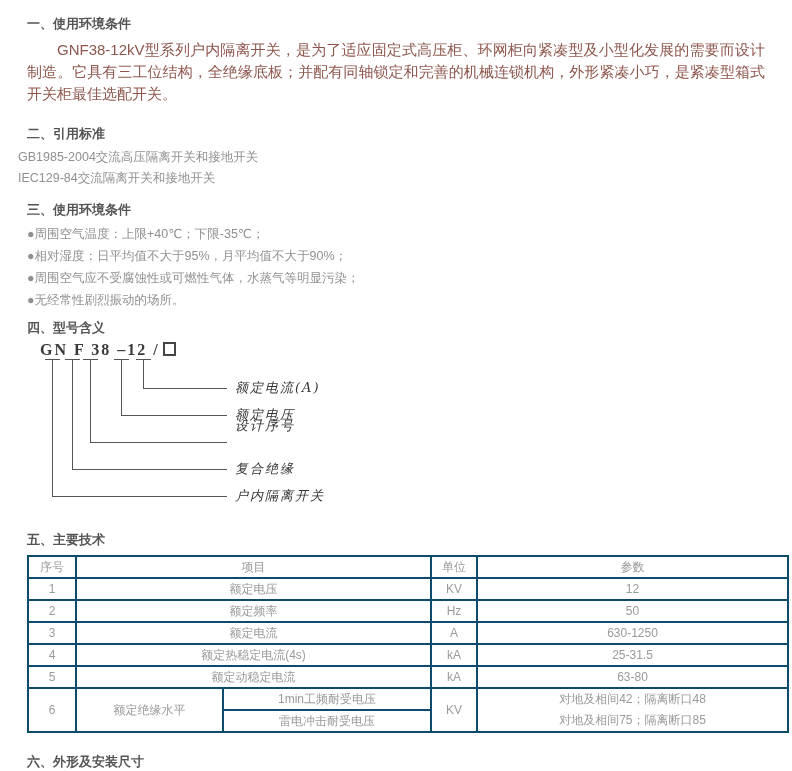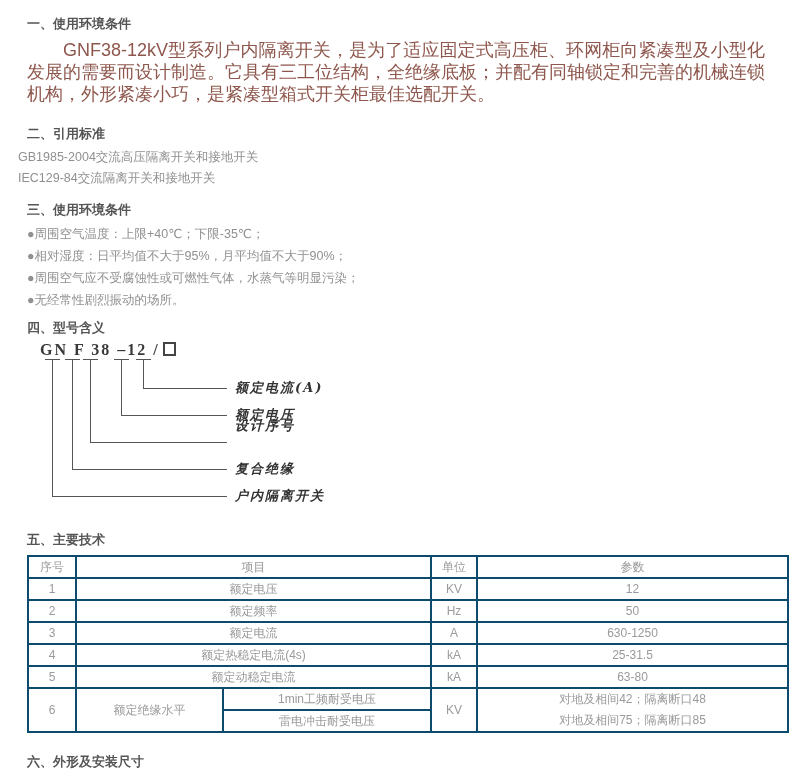--- a/index.html
+++ b/index.html
@@ -15,21 +15,21 @@
     line-height:18px;height:18px;
   }
   .h1{padding-top:15px;}
   .h2{margin-top:20px;}
   .h3{margin-top:12px;}
   .h4{margin-top:8px;}
   .h5{margin-top:20px;}
   .h6{margin-top:20px;}
   .intro{
     margin:6px 27px 0 27px;width:738px;
-    font-size:18px;color:#8e574d;line-height:22px;
+    font-size:15px;color:#8e574d;line-height:22px;
     text-indent:2em;text-align:justify;
   }
   .plain-lines{margin:4px 0 0 18px;}
   .plain-lines .line{font-size:12.5px;color:#909090;line-height:21px;}
   .bullets{margin:4px 0 0 27px;}
   .bullets .line{font-size:12.5px;color:#909090;line-height:22px;}
   .model-line{
     margin:4px 0 0 40px;height:18px;line-height:18px;
     font-family:"Liberation Serif","DejaVu Serif",serif;
     font-size:16px;font-weight:bold;color:#3a3a3a;letter-spacing:2px;
@@ -41,21 +41,21 @@
   .diagram{position:relative;height:152px;margin:0;}
   .diagram .tick,.diagram .vline,.diagram .hline{
     position:absolute;background:#555555;
   }
   .diagram .tick{height:1px;width:15px;}
   .diagram .vline{width:1px;}
   .diagram .hline{height:1px;}
   .dg-label{
     position:absolute;left:235px;
     font-family:"DejaVu Serif","Liberation Serif",serif;
-    font-style:italic;font-weight:bold;font-size:13px;color:#333333;
+    font-style:italic;font-weight:normal;font-size:13px;color:#333333;
     letter-spacing:2px;white-space:nowrap;line-height:18px;
   }
   table.spec{
     border-collapse:collapse;table-layout:fixed;
     width:760px;margin:6px 0 0 27px;
     font-size:12px;color:#9a9a9a;
   }
   table.spec th,table.spec td{
     border:2px solid #0c4a6e;text-align:center;
     height:20px;padding:0 4px;font-weight:normal;

